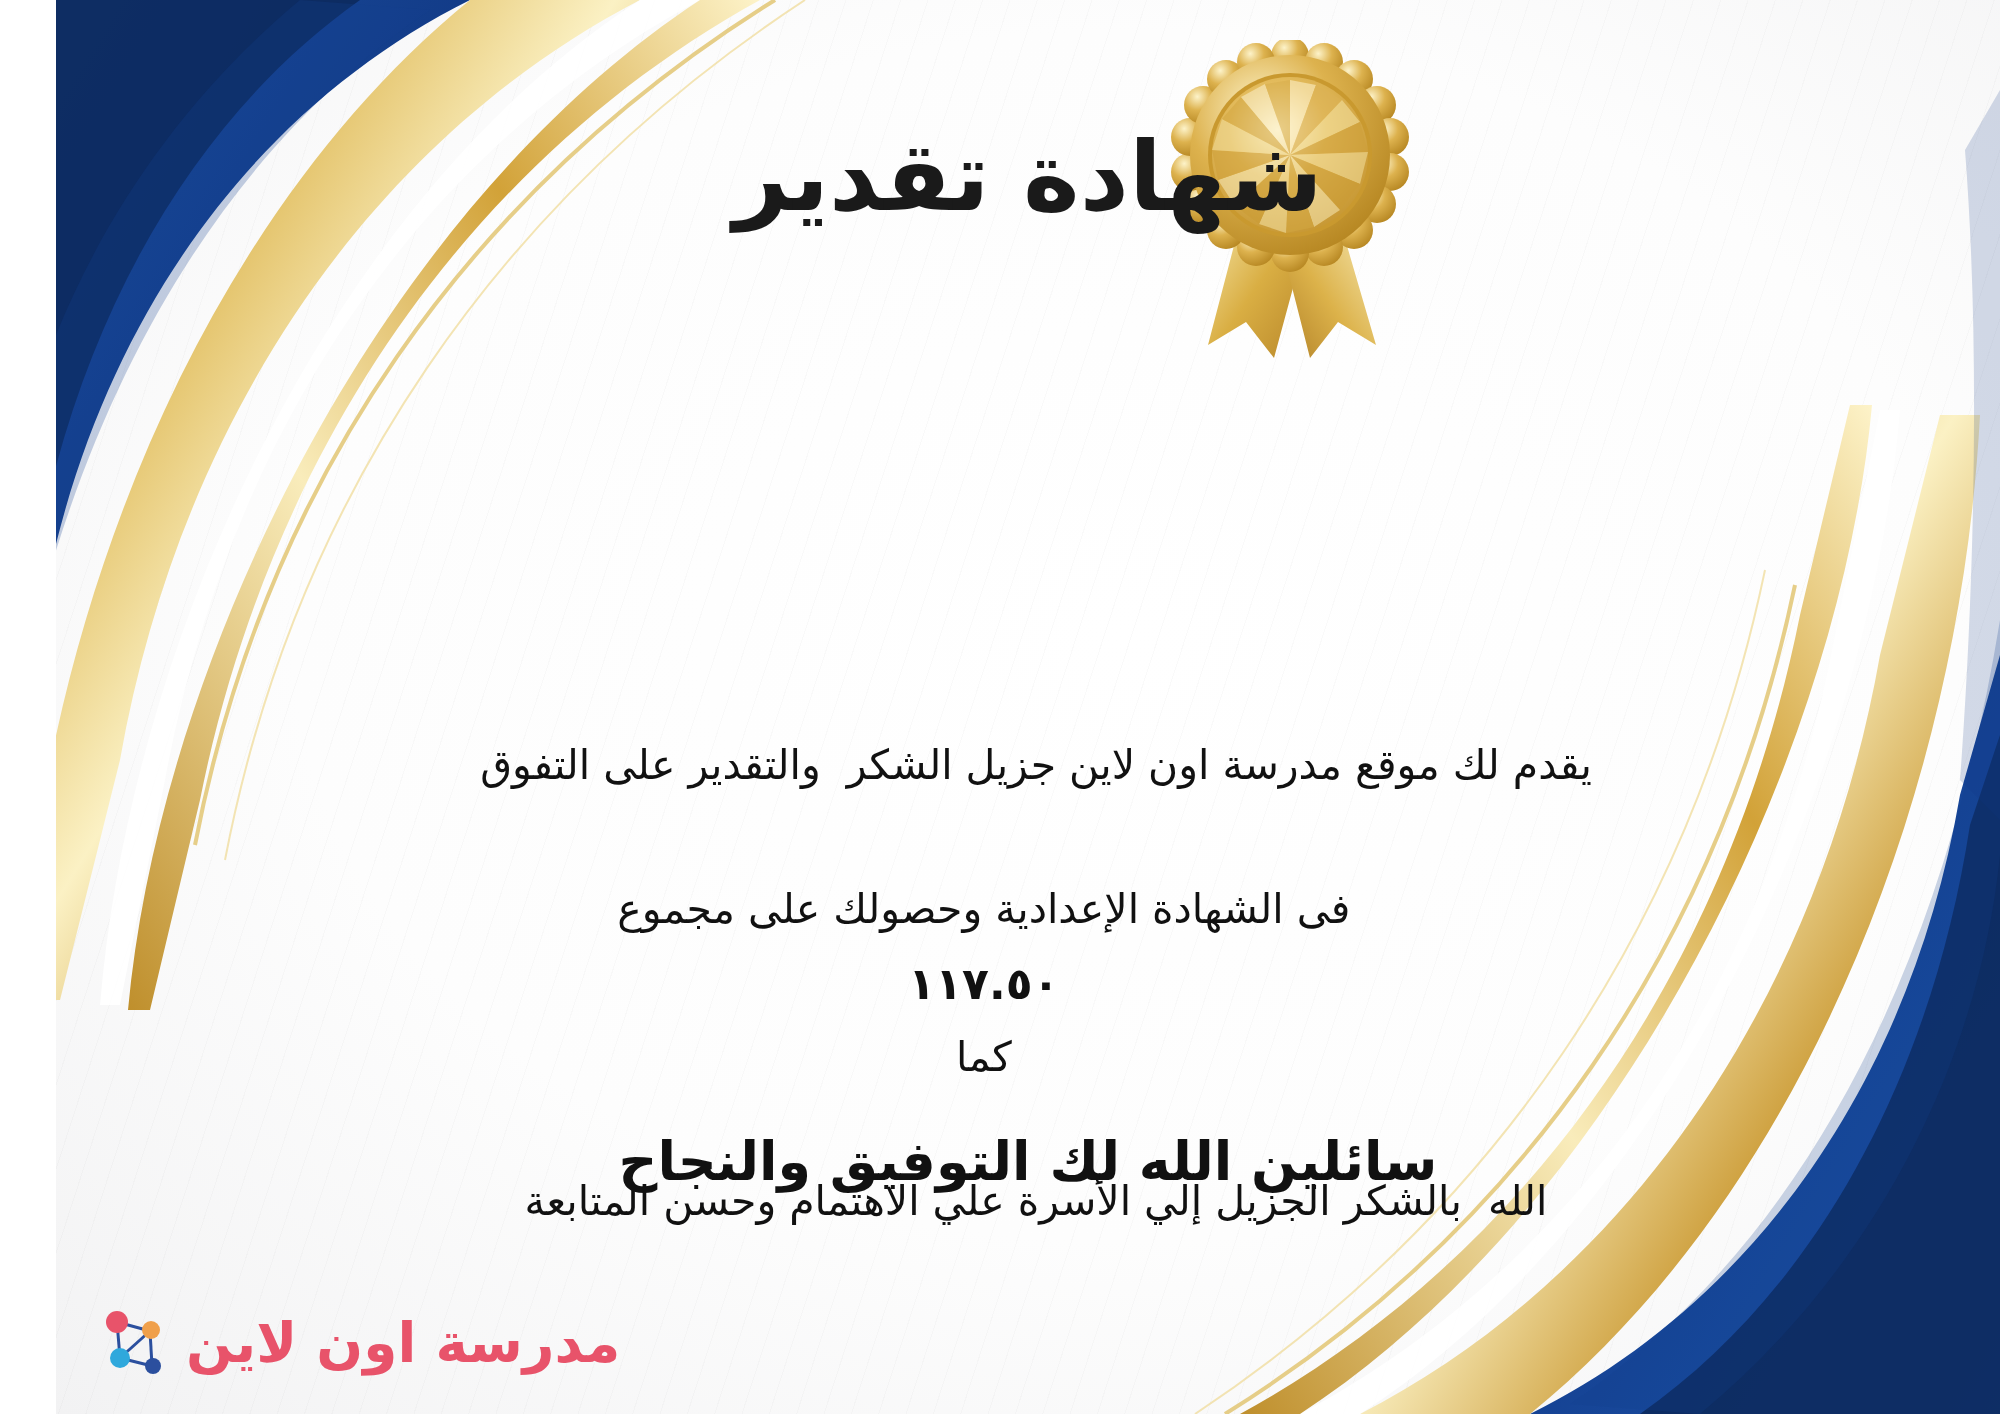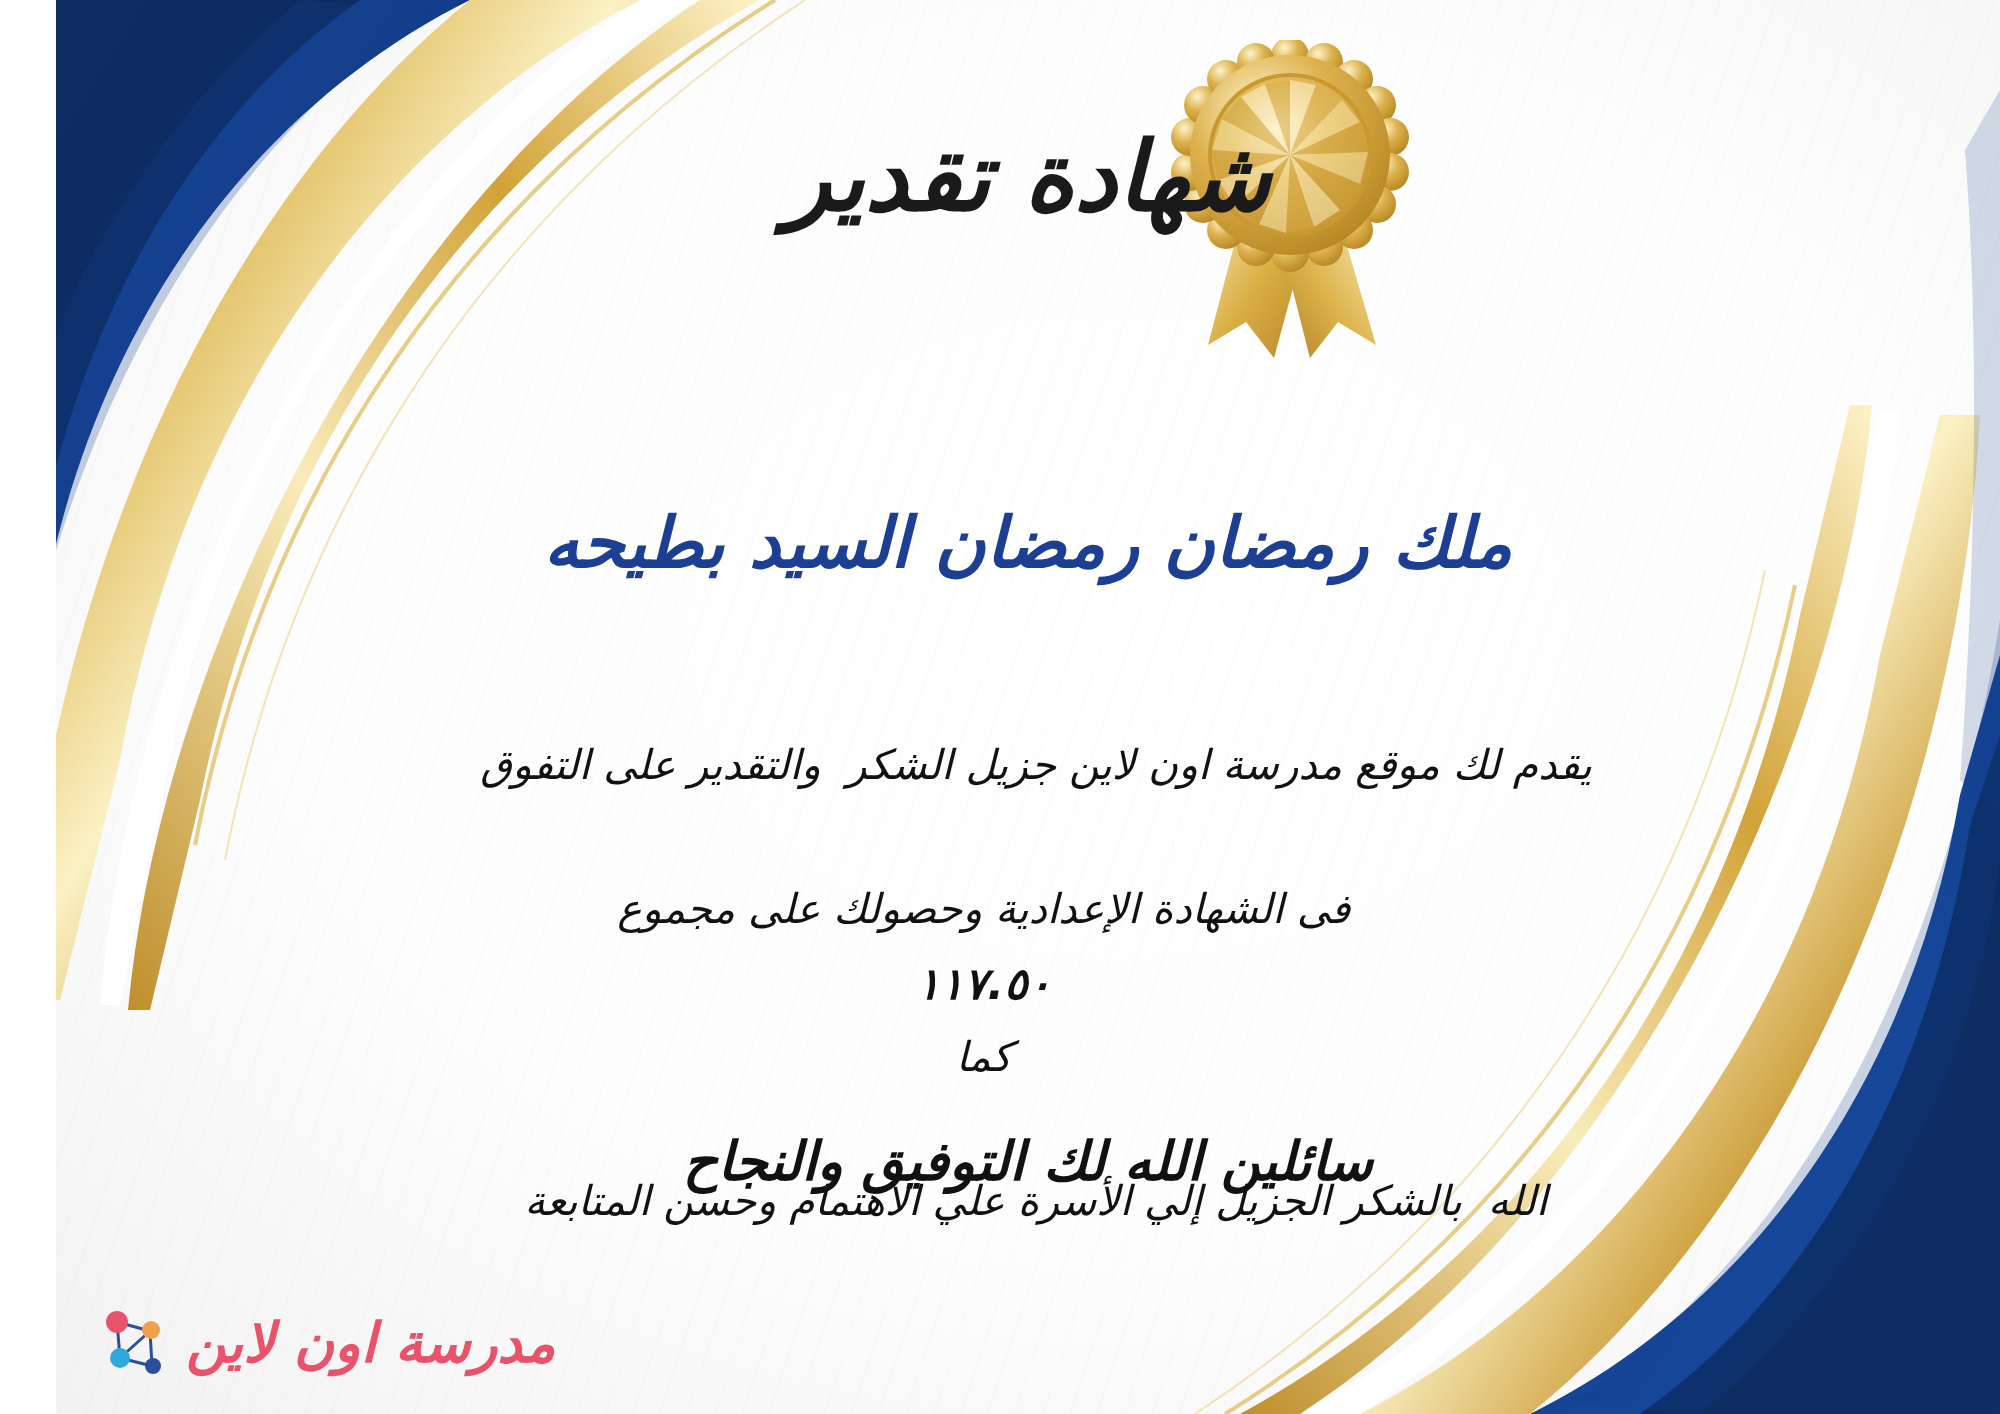--- a/index.html
+++ b/index.html
@@ -9,21 +9,20 @@
   }
   body {
     font-family: "DejaVu Sans", "Liberation Sans", sans-serif;
   }
   .certificate {
     position: relative;
     width: 1944px;
     height: 1414px;
     overflow: hidden;
     background: #ffffff;
-    font-style: italic;
   }
   
   .paper-texture {
     position: absolute;
     inset: 0;
     background:
       repeating-linear-gradient(
         -72deg,
         rgba(0,0,0,0.018) 0px,
         rgba(0,0,0,0.018) 1px,
@@ -286,21 +285,20 @@
           <path d="M0,-3 L-25,-74 L0,-78 Z" fill="#d8ae4c"></path>
         </g>
       </g>
     </svg>
   </div>
 
   <div class="content">
 
     <div class="title">شهادة تقدير</div>
 
-    <div class="recipient">ملك رمضان رمضان السيد بطيحه</div>
 
     <div class="body-text">
       <span class="body-line">يقدم لك موقع مدرسة اون لاين جزيل الشكر  والتقدير على التفوق</span>
       <span class="body-line">
         <span>فى الشهادة الإعدادية وحصولك على مجموع</span>
         <span class="score">١١٧.٥٠</span>
         <span>كما</span>
       </span>
       <span class="body-line">الله  بالشكر الجزيل إلي الأسرة علي الاهتمام وحسن المتابعة</span>
     </div>

